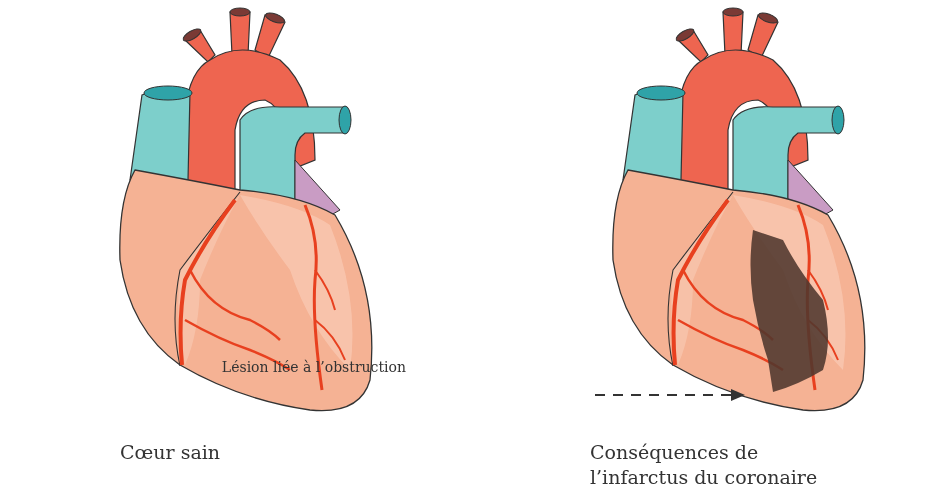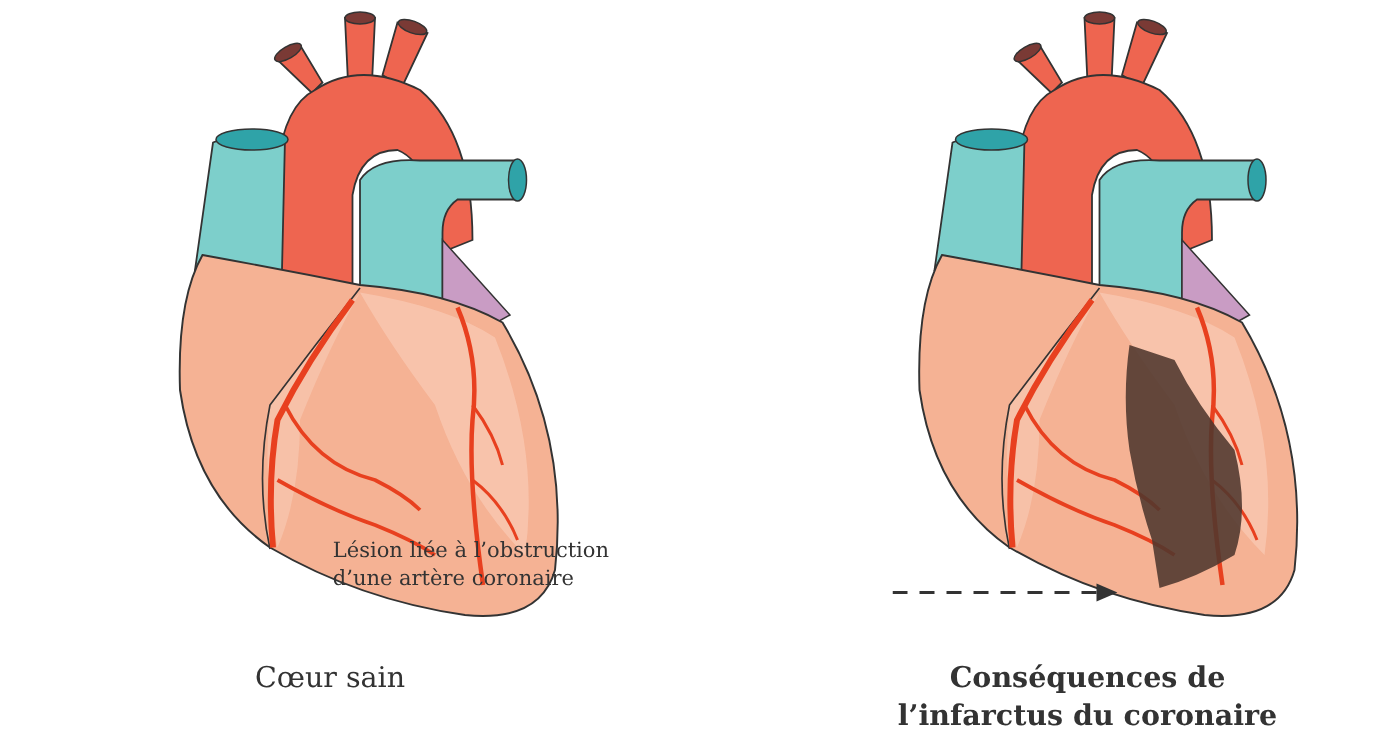--- a/index.html
+++ b/index.html
@@ -1,23 +1,23 @@
 <!DOCTYPE html>
 <html><head>
 <meta charset="utf-8">
 <style>
   html, body { margin:0; padding:0; background:#ffffff; }
   body { width:926px; height:503px; position:relative; overflow:hidden; font-family:"DejaVu Serif", serif; }
   .heart { position:absolute; top:0; width:360px; height:430px; }
   .heart svg { width:100%; height:100%; display:block; }
   #heart-left { left:60px; }
   #heart-right { left:553px; }
-  .caption { position:absolute; text-align:center; color:#333; font-size:19px; line-height:25px; }
+  .caption { position:absolute; color:#333; font-size:19px; line-height:25px; }
   #caption-left { left:120px; top:440px; width:200px; }
-  #caption-right { left:590px; top:440px; width:270px;font-weight:bold; }
+  #caption-right { left:590px; top:440px; width:270px; }
   .annotation { position:absolute; right:520px; top:358px; color:#333; font-size:14px; line-height:19px; white-space:nowrap; }
   .arrow { position:absolute; left:595px; top:388px; width:150px; height:14px; }
 </style>
 </head>
 <body>
 
 <svg width="0" height="0" style="position:absolute">
   <defs>
     <g id="heart-shape">
 
@@ -64,21 +64,20 @@
 
 <div class="heart" id="heart-right">
   <svg viewBox="0 0 300 430">
     <use href="#heart-shape"></use>
     <path d="M170 230 L200 240 Q215 270 240 300 Q250 340 240 370 Q215 385 190 392 L185 360 Q175 330 170 300 Q165 265 170 230 Z" fill="#4E372E" opacity="0.88"></path>
   </svg>
 </div>
 
 <div class="annotation">
   <div>Lésion liée à l’obstruction</div>
-  <div>d’une artère coronaire</div>
 </div>
 
 <svg class="arrow" viewBox="0 0 150 14">
   <line x1="0" y1="7" x2="138" y2="7" stroke="#333" stroke-width="2" stroke-dasharray="10 8"></line>
   <polygon points="136,1 150,7 136,13" fill="#333"></polygon>
 </svg>
 
 <div class="caption" id="caption-left">
   <div>Cœur sain</div>
 </div>

